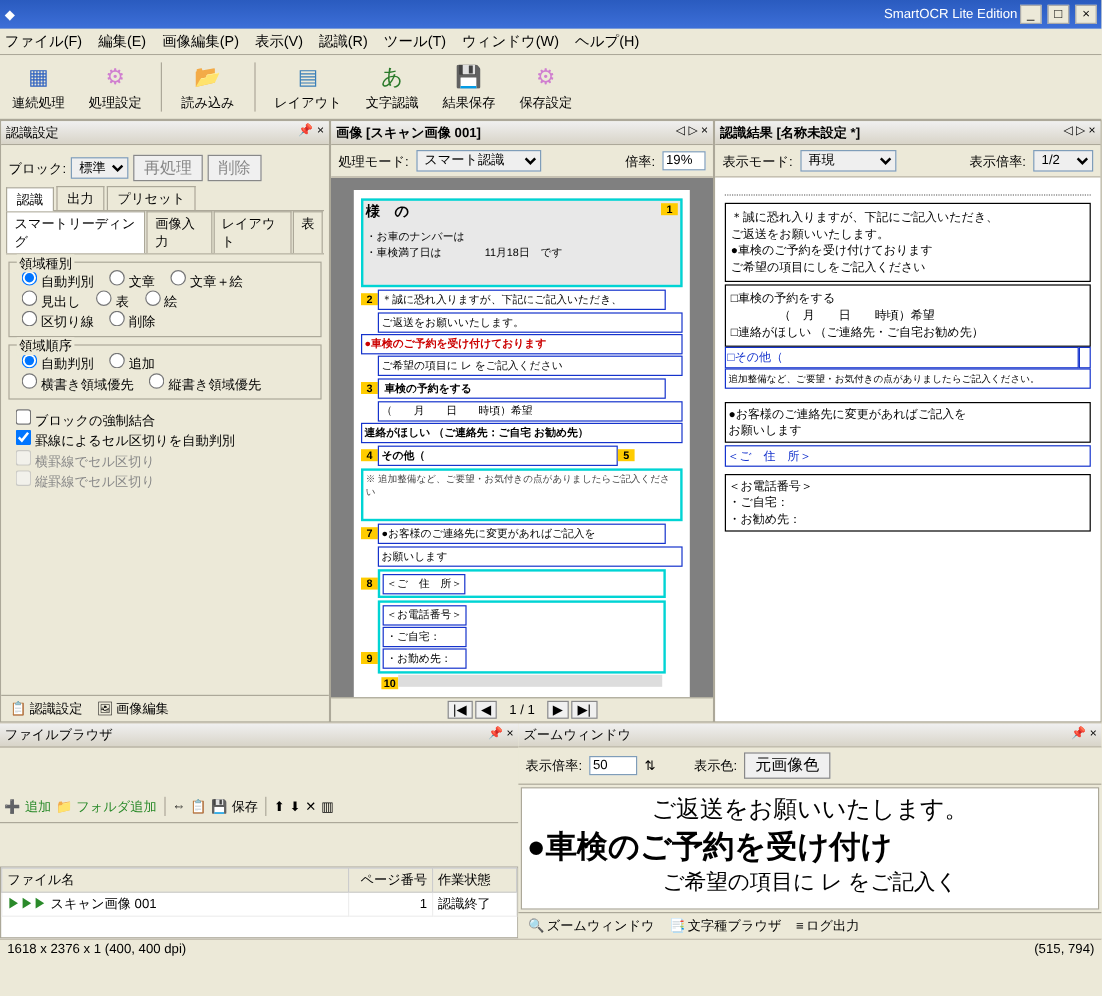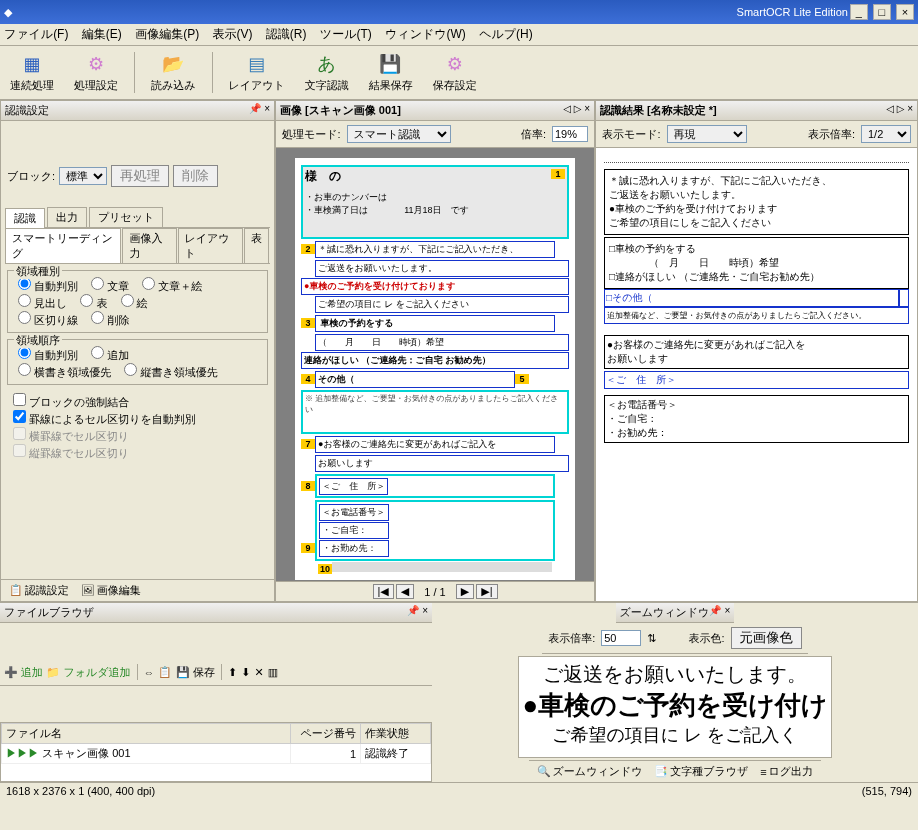--- a/index.html
+++ b/index.html
@@ -13,29 +13,29 @@
 .toolbar { background: #ece9d8; padding: 4px; border-bottom: 1px solid #aca899; display: flex; gap: 8px; }
 .tbtn { display: flex; flex-direction: column; align-items: center; padding: 2px 6px; cursor: pointer; min-width:48px;}
 .tbtn .ticon { width: 28px; height: 24px; display:flex;align-items:center;justify-content:center;font-size:18px;}
 .tbtn .tlabel { font-size: 11px; margin-top:2px;}
 .tsep { width:1px; background:#aca899; margin:2px 2px;}
 .main { display: flex; height: 502px; }
 .pane { background: #ece9d8; border: 1px solid #aca899; display: flex; flex-direction: column; }
 .pane-title { background: linear-gradient(#f0f0f0,#d8d4c8); padding: 2px 4px; font-size: 11px; display:flex; justify-content:space-between; border-bottom:1px solid #aca899;}
 .pane-ctrl { font-size:10px; }
 .pane-body { flex:1; padding:4px; overflow:hidden; background:#ece9d8;}
-.left { width: 275px; gap: 36px; }
+.left { width: 275px; }
 .center { width: 320px; }
 .right { flex:1; }
 .row { display:flex; align-items:center; gap:4px; margin:4px 2px;}
 .btn { border:1px solid #888; background:#f0f0f0; padding:1px 8px; cursor:pointer; }
 .btn.disabled { color:#888; }
 select,input[type=text] { border:1px solid #7f9db9; font-size:11px; padding:1px 2px;}
 .tabs { display:flex; border-bottom:1px solid #aca899; margin-top:4px;}
-.tab { padding:2px 8px; border:1px solid #aca899; border-bottom:none; background:#ece9d8; margin-right:2px; cursor:pointer; font-size:11px;margin-top:16px;}
+.tab { padding:2px 8px; border:1px solid #aca899; border-bottom:none; background:#ece9d8; margin-right:2px; cursor:pointer; font-size:11px;}
 .tab.active { background:#fff; position:relative; top:1px;}
 .subtabs { display:flex; border-bottom:1px solid #aca899; font-size:11px;}
 .subtab { padding:2px 6px; border:1px solid #aca899; border-bottom:none; margin-right:1px; cursor:pointer; background:#ece9d8;}
 .subtab.active { background:#fff;}
 .group { border:1px solid #aca899; margin:6px 2px; padding:6px 6px 4px 6px; position:relative;}
 .group-title { position:absolute; top:-7px; left:6px; background:#ece9d8; padding:0 2px; font-size:11px;}
 .radio { margin:2px 6px 2px 4px;}
 .check { margin:2px 4px;}
 .ctr-toolbar { background:#ece9d8; padding:4px 6px; display:flex; align-items:center; gap:6px; border-bottom:1px solid #aca899;}
 .docview { background:#808080; flex:1; padding:10px; overflow:auto;}
@@ -46,21 +46,21 @@
 .ynum { display:inline-block; background:#ffcc00; color:#000; width:14px; text-align:center; font-size:9px; font-weight:bold;}
 .bottom-tabs { background:#ece9d8; border-top:1px solid #aca899; padding:2px 4px; display:flex; gap:4px; font-size:11px;}
 .btab { display:flex; align-items:center; gap:2px; padding:1px 4px; }
 .lower { display:flex; height:180px; border-top:1px solid #aca899;}
 .filebrowser { width:432px; background:#ece9d8; display:flex; flex-direction:column;gap:36px;}
 .fb-toolbar { padding:3px 4px; border-bottom:1px solid #aca899; display:flex; gap:4px; align-items:center;}
 .fb-table { flex:1; background:#fff; border:1px solid #aca899;}
 .fb-table table { width:100%; border-collapse:collapse; font-size:11px;}
 .fb-table th { background:#ece9d8; border:1px solid #ccc; padding:2px 4px; text-align:left; font-weight:normal;font-family:Liberation Mono, monospace;}
 .fb-table td { padding:2px 4px; border:1px solid #eee;}
-.zoomwin { flex:1; background:#ece9d8; display:flex; flex-direction:column;align-items:center;}
+.zoomwin { flex:1; background:#ece9d8; display:flex; flex-direction:column;}
 .zoomview { flex:1; background:#fff; border:1px solid #aca899; margin:2px; padding:4px; font-family:serif; font-size:20px; overflow:hidden;}
 .statusbar { background:#ece9d8; border-top:1px solid #aca899; padding:2px 6px; font-size:11px; display:flex; justify-content:space-between;}
 .pager { display:flex; align-items:center; justify-content:center; gap:2px; padding:2px; background:#ece9d8; border-top:1px solid #aca899;}
 .pgbtn { border:1px solid #888; padding:0 4px; cursor:pointer; background:#f0f0f0;}
 hr.dotted { border:none; border-top:1px dotted #555; margin:6px 0;}
 </style>
 </head>
 <body>
 
 <div class="titlebar">

